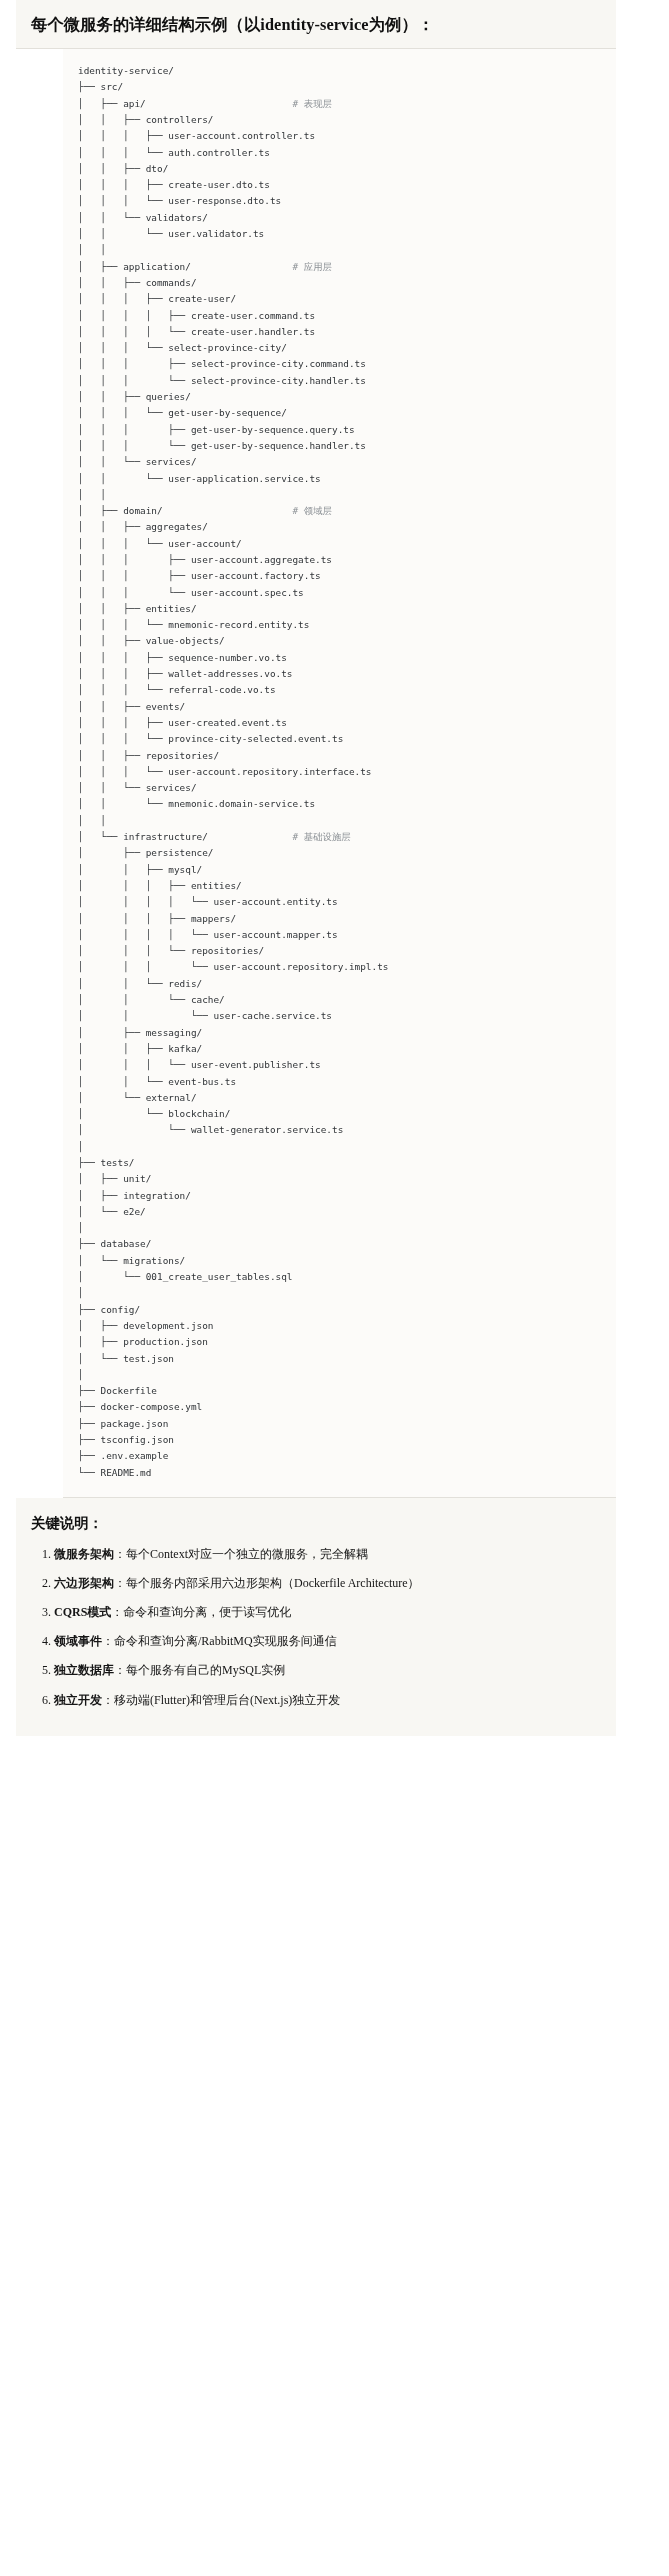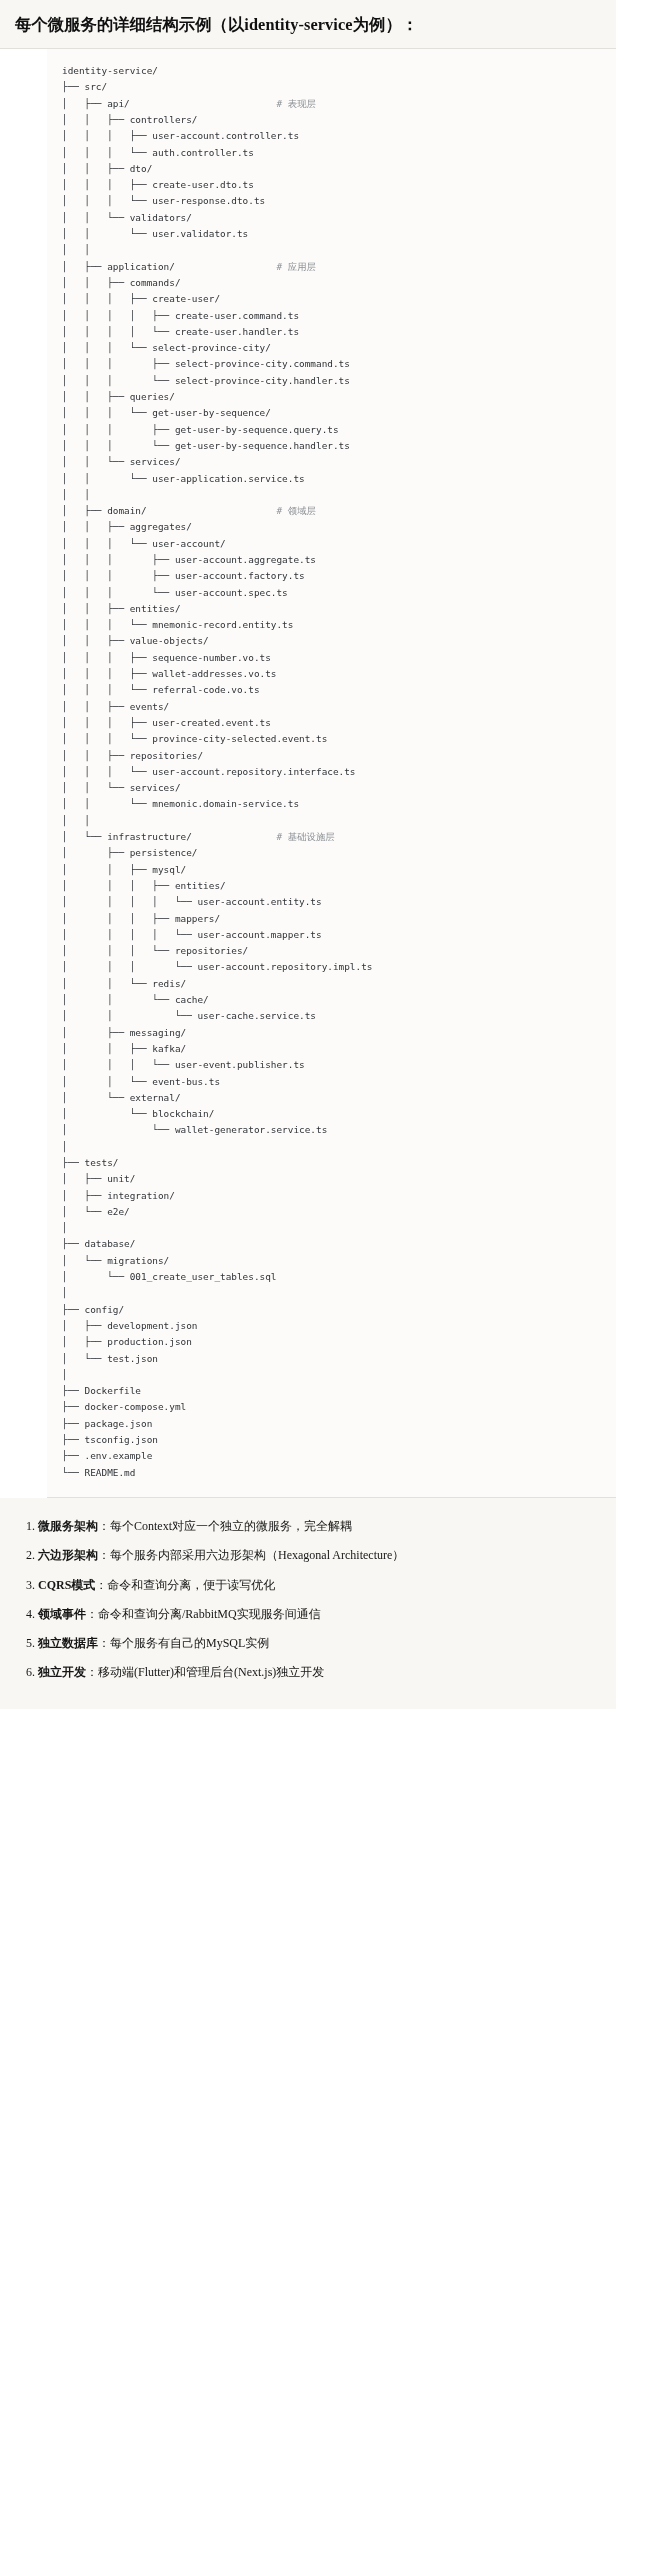--- a/index.html
+++ b/index.html
@@ -10,20 +10,21 @@
   }
   body {
     width: 669px;
     font-family: "Liberation Serif", "DejaVu Serif", serif;
     color: #1a1a1a;
     -webkit-font-smoothing: antialiased;
   }
   .page {
     width: 616px;
     box-sizing: border-box;
+    padding-left: 16px;
   }
   
   .header-band {
     background: #f8f7f3;
     border-bottom: 0.6px solid #e2e0da;
     padding: 13.8px 15px 12.5px 15px;
     box-sizing: border-box;
   }
   .header-title {
     font-family: "Liberation Serif", "DejaVu Serif", serif;
@@ -182,23 +183,24 @@
 │
 ├── Dockerfile
 ├── docker-compose.yml
 ├── package.json
 ├── tsconfig.json
 ├── .env.example
 └── README.md</pre>
   </div>
 
   <div class="notes-band">
+    <h2 class="notes-title">关键说明：</h2>
     <ol class="notes-list">
         <li><span class="term">微服务架构</span><span>：每个Context对应一个独立的微服务，完全解耦</span></li>
-        <li><span class="term">六边形架构</span><span>：每个服务内部采用六边形架构（Hexagonal Architecture）</span></li>
+        <li><span class="term">六边形架构</span><span>：每个服务内部采用六边形架构（Dockerfile Architecture）</span></li>
         <li><span class="term">CQRS模式</span><span>：命令和查询分离，便于读写优化</span></li>
         <li><span class="term">领域事件</span><span>：命令和查询分离/RabbitMQ实现服务间通信</span></li>
         <li><span class="term">独立数据库</span><span>：每个服务有自己的MySQL实例</span></li>
         <li><span class="term">独立开发</span><span>：移动端(Flutter)和管理后台(Next.js)独立开发</span></li>
       </ol>
   </div>
 
 </div>
 
 

